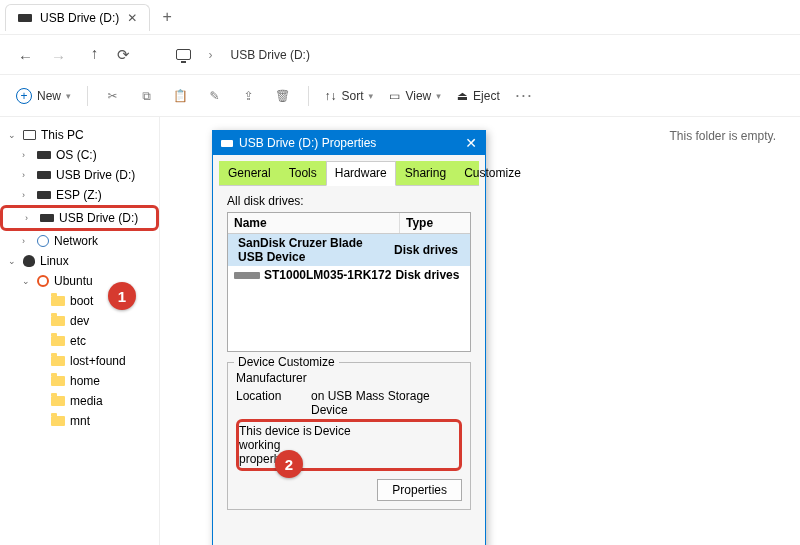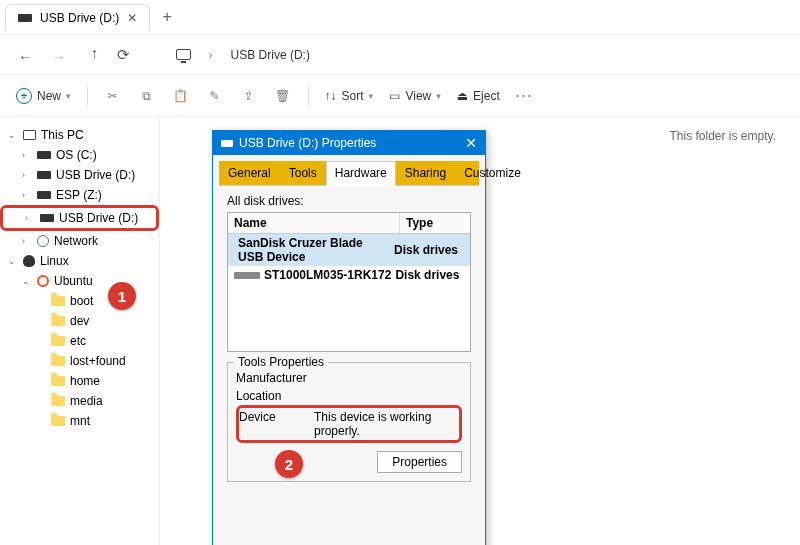--- a/index.html
+++ b/index.html
@@ -36,21 +36,21 @@
 .ico-folder { width:14px; height:10px; background:#ffd867; border-radius:1px; position:relative; }
 .ico-folder::before { content:""; position:absolute; top:-3px; left:0; width:6px; height:3px; background:#ffd867; border-radius:1px 1px 0 0; }
 .hl-red { border:3px solid #d63a2f; border-radius:6px; }
 .badge { position:absolute; width:28px; height:28px; background:#d63a2f; border-radius:50%; color:#fff; display:flex; align-items:center; justify-content:center; font-size:15px; font-weight:600; box-shadow:0 1px 3px rgba(0,0,0,.3); z-index:20; }
 .content { flex:1; position:relative; padding:12px 24px; }
 .empty-msg { position:absolute; right:24px; top:12px; color:#666; }
 .dialog { position:absolute; left:212px; top:130px; width:274px; height:488px; background:#f6f6f6; border:1px solid #0078d4; box-shadow:2px 2px 8px rgba(0,0,0,.25); z-index:10; display:flex; flex-direction:column; font-size:11px; }
 .dlg-title { background:#0078d4; color:#fff; height:24px; display:flex; align-items:center; padding:0 8px; gap:6px; }
 .dlg-title .drv-sm { width:12px; height:7px; background:#fff; border-radius:1px; }
 .dlg-close { margin-left:auto; font-size:14px; cursor:pointer; }
-.dlg-tabs { display:flex; background:#eab308; border-bottom:1px solid #ccc; margin:6px 6px 0 6px; }
+.dlg-tabs { display:flex; background:#bef264; border-bottom:1px solid #ccc; margin:6px 6px 0 6px; }
 .dlg-tab { padding:4px 8px; border:1px solid transparent; cursor:pointer; }
 .dlg-tab.active { border:1px solid #ccc; border-bottom-color:#fff; background:#fff; margin-bottom:-1px; }
 .dlg-body { padding:8px 14px; flex:1; display:flex; flex-direction:column; }
 .drv-list { border:1px solid #aaa; background:#fff; height:140px; margin:4px 0 10px; overflow:hidden;font-weight:bold; }
 .drv-head { display:flex; border-bottom:1px solid #ccc; }
 .drv-head span { padding:3px 6px; border-right:1px solid #ddd; background:#fafafa; }
 .drv-head span:first-child { flex:1; } .drv-head span:last-child { width:70px; border-right:none; }
 .drv-row { display:flex; padding:2px 6px; align-items:center; gap:4px; }
 .drv-row.sel { background:#cfe5f6; }
 .drv-row span:first-child { flex:1; display:flex; align-items:center; gap:4px; }
@@ -231,30 +231,31 @@
             <span><span class="drv-sm-ico"></span>SanDisk Cruzer Blade USB Device</span>
             <span>Disk drives</span>
           </div>
           <div class="drv-row">
             <span><span class="drv-sm-ico"></span>ST1000LM035-1RK172</span>
             <span>Disk drives</span>
           </div>
         </div>
     </div>
     <div class="fieldset">
-      <span class="legend">Tools Properties</span>
+      <span class="legend">Device Customize</span>
       <div class="prop-row">
           <span>Manufacturer</span>
         </div>
       <div class="prop-row">
           <span>Location</span>
+          <span>on USB Mass Storage Device</span>
         </div>
       <div class="prop-row hl-red">
+          <span>This device is working properly.</span>
           <span>Device</span>
-          <span>This device is working properly.</span>
         </div>
       <div class="dlg-btnrow">
         <button class="dlg-btn">Properties</button>
       </div>
     </div>
   </div>
   <div class="dlg-footer">
     <button class="dlg-btn">OK</button>
     <button class="dlg-btn">Cancel</button>
     <button class="dlg-btn disabled">Apply</button>

